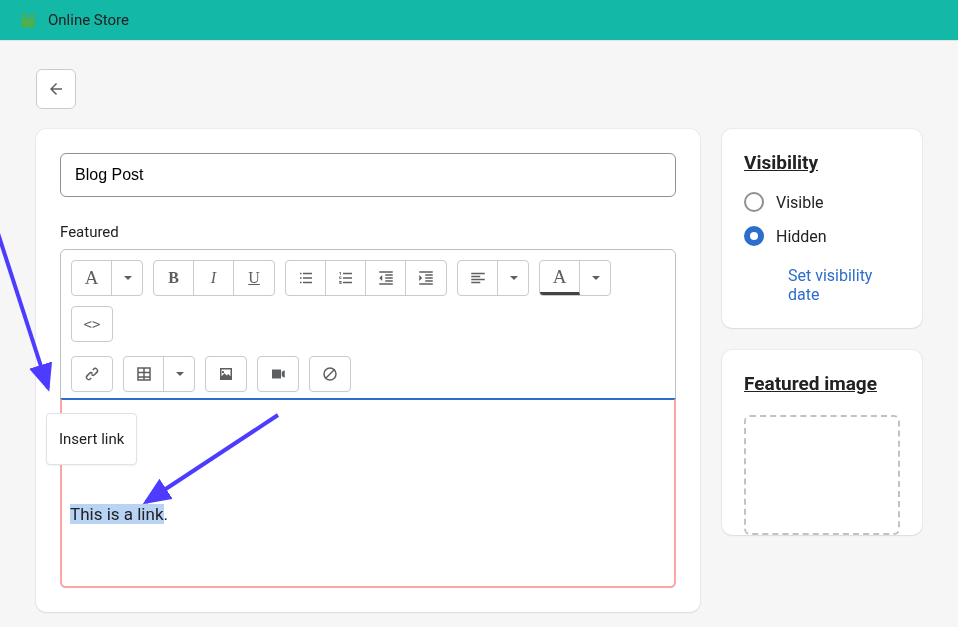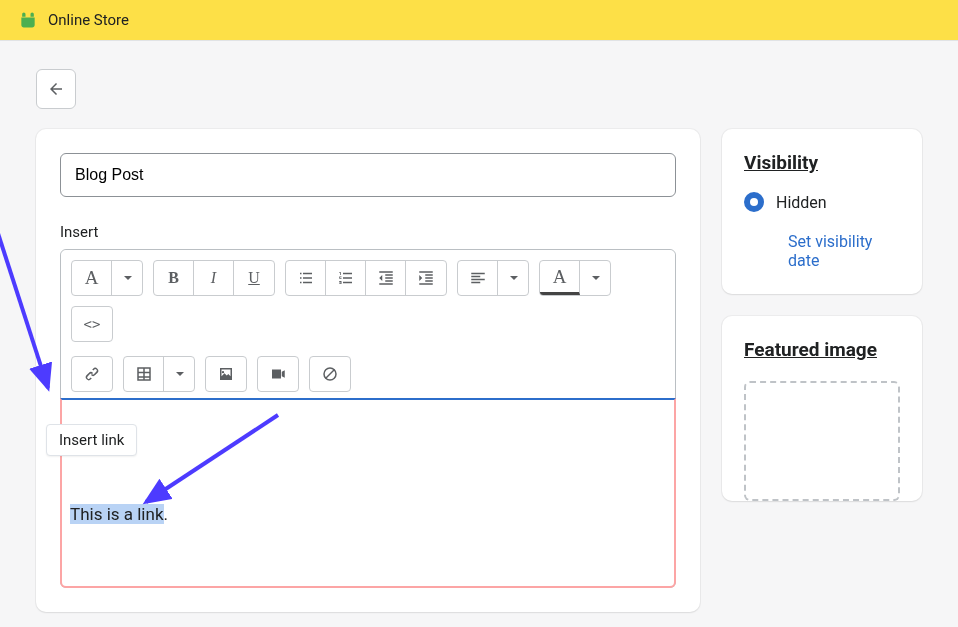--- a/index.html
+++ b/index.html
@@ -10,21 +10,21 @@
       width: 958px;
       height: 627px;
       overflow: hidden;
     }
     .topbar {
       display: flex;
       align-items: center;
       gap: 10px;
       padding: 10px 18px;
       border-bottom: 1px solid #e1e3e5;
-      background: #fde047;
+      background: #14b8a6;
     }
     .topbar .logo { width: 20px; height: 20px; color: #5bb75b; }
     .topbar .label { font-size: 15px; color: #202223; }
     .page-header {
       display: flex;
       align-items: center;
       gap: 18px;
       padding: 28px 36px 20px 36px;
     }
     .back-btn {
@@ -153,25 +153,25 @@
       left: 8px;
       bottom: 62px;
       font-size: 17px;
     }
     .sel {
       background: #b9d3f5;
     }
     .tooltip {
       position: absolute;
       left: 46px;
-      top: 424px;
+      top: 413px;
       background: #fff;
       border: 1px solid #dfe3e8;
       border-radius: 4px;
-      padding: 6px 12px;
+      padding: 16px 12px;
       font-size: 15px;
       box-shadow: 0 1px 2px rgba(0,0,0,.06);
       z-index: 5;
     }
     svg { display: block; }
     .arrow { position: absolute; z-index: 4; pointer-events: none; }
     .featured-placeholder{
       border:2px dashed #bfc3c7;
       border-radius:6px;
       height:120px;
@@ -198,21 +198,21 @@
     <svg width="18" height="18" viewBox="0 0 24 24">
         <path d="M20 11H7.8l5.6-5.6L12 4l-8 8 8 8 1.4-1.4L7.8 13H20z" fill="#5c5f62"></path>
       </svg>
   </button>
 </div>
 
 <div class="content-wrap">
   <div class="main-card">
     <input class="title-input" type="text" value="Blog Post" style="">
 
-    <label class="field-label">Insert</label>
+    <label class="field-label">Featured</label>
 
     <div class="editor-frame">
       <div class="toolbar">
         <div class="tb-group">
           <div class="tb-btn serif-a">A</div>
           <div class="tb-btn tb-caret" style="min-width:26px"></div>
         </div>
         <div class="tb-group">
           <div class="tb-btn bold">B</div>
           <div class="tb-btn italic">I</div>
@@ -301,20 +301,24 @@
         <div class="editor-text">
           <span class="sel">This is a link</span><span>.</span>
         </div>
       </div>
     </div>
   </div>
 
   <div class="side-col">
     <div class="side-card">
       <div class="side-title">Visibility</div>
+      <div class="radio-row">
+        <span class="radio"></span>
+        <span>Visible</span>
+      </div>
       <div class="radio-row">
         <span class="radio checked"></span>
         <span>Hidden</span>
       </div>
       <span class="link-action">Set visibility date</span>
     </div>
     <div class="side-card" style="padding-bottom:0">
       <div class="side-title" style="margin-bottom:20px">Featured image</div>
       <div class="featured-placeholder"></div>
     </div>

